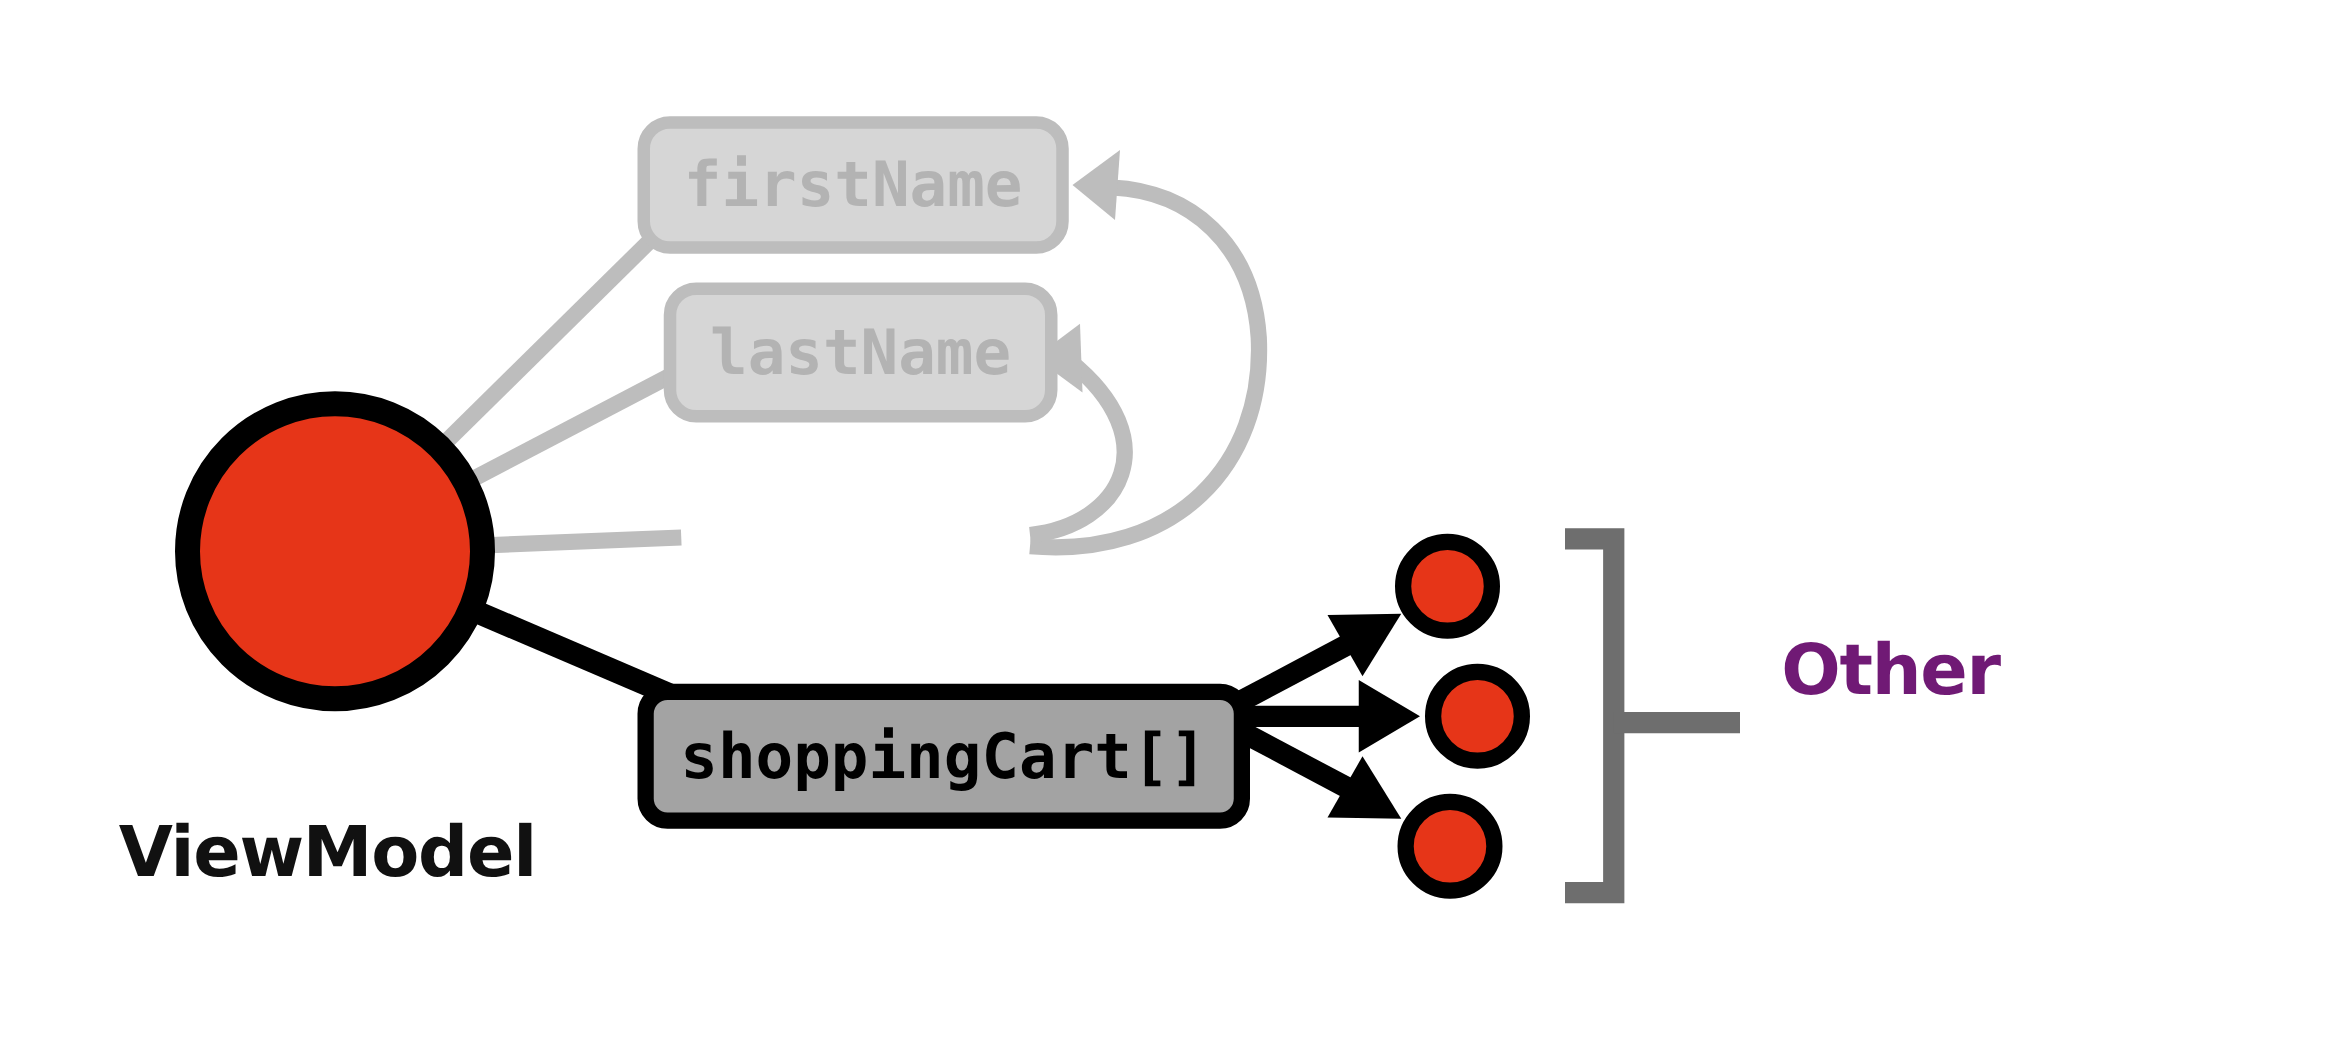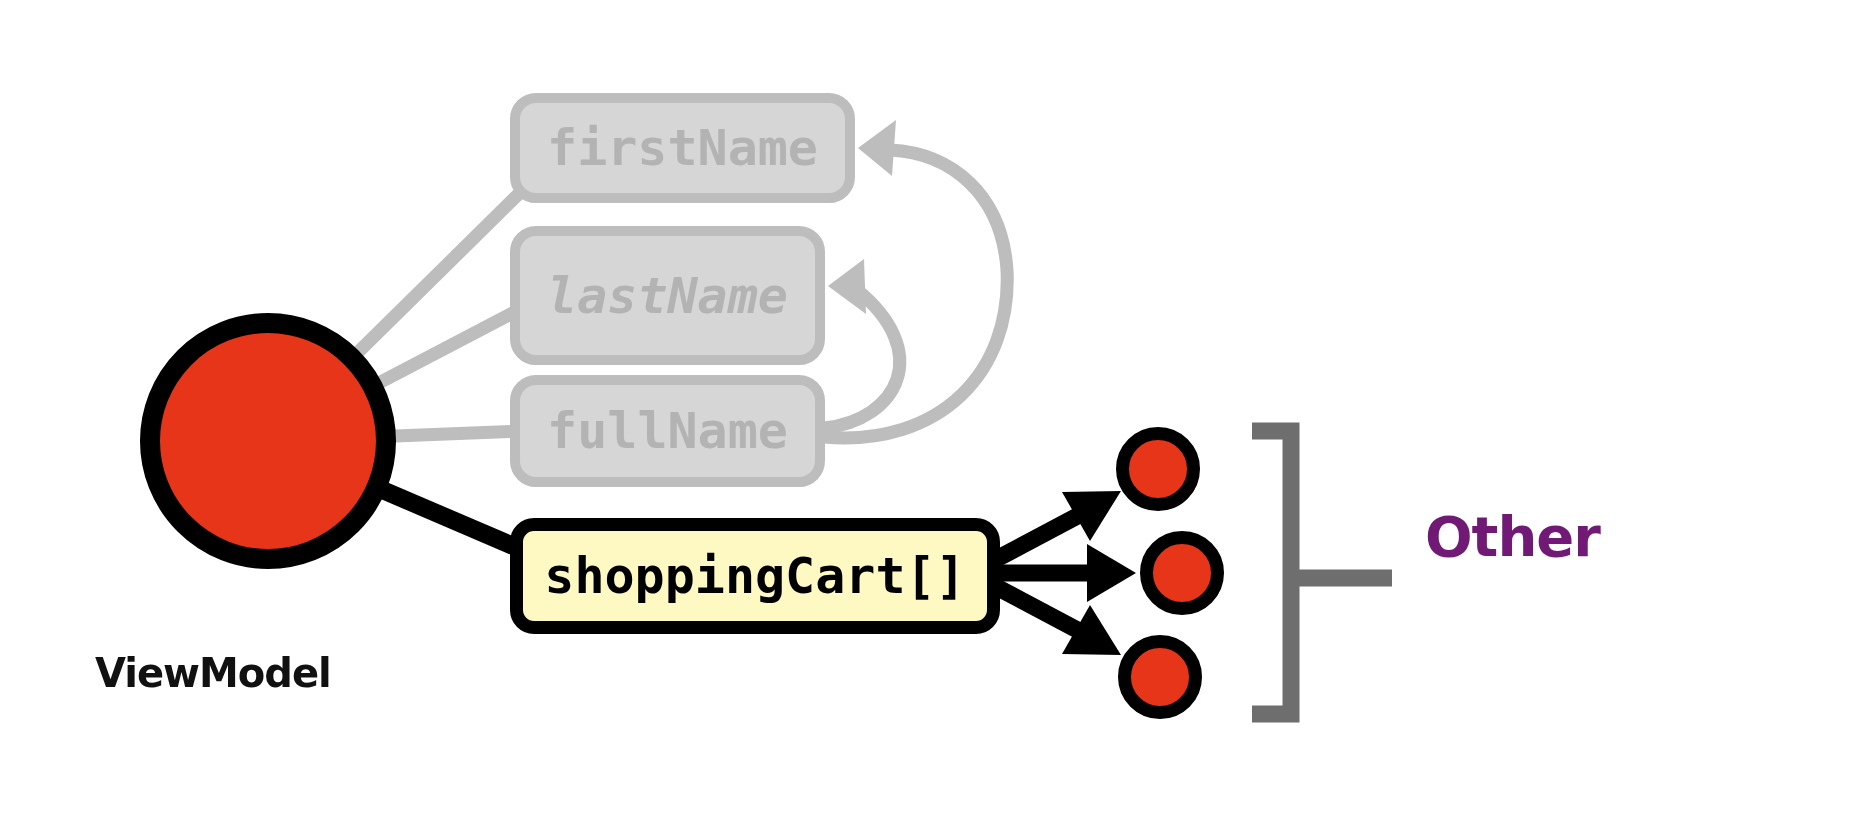--- a/index.html
+++ b/index.html
@@ -15,45 +15,45 @@
     position:absolute;box-sizing:border-box;
     display:flex;align-items:center;justify-content:center;
     font-family:"DejaVu Sans Mono","Liberation Mono",monospace;font-weight:bold;
     white-space:nowrap;
   }
   .prop.inactive{
     background:#D6D6D6;border:10px solid #BDBDBD;border-radius:26px;
     color:#B3B3B3;font-size:50px;
   }
   .prop.active{
-    background:#fef9c3;border:13px solid #000000;border-radius:24px;
-    color:#000000;font-size:50px;
+    background:#a3a3a3;border:13px solid #000000;border-radius:24px;
+    color:#000000;font-size:50px;margin-top:29px;
   }
   .prop-firstname{left:510px;top:93px;width:345px;height:110px;}
-  .prop-lastname{left:510px;top:226px;width:315px;height:139px;font-style:italic;}
+  .prop-lastname{left:531px;top:226px;width:315px;height:112px;}
   .prop-fullname{left:510px;top:375px;width:315px;height:112px;}
   .prop-shoppingcart{left:510px;top:518px;width:490px;height:116px;}
 
   
   .big-node{
     position:absolute;left:140px;top:313px;width:256px;height:256px;
     box-sizing:border-box;background:#E63518;border:20px solid #000;border-radius:50%;
   }
   .small-node{
     position:absolute;width:84px;height:84px;box-sizing:border-box;
     background:#E63518;border:13px solid #000;border-radius:50%;
   }
   .small-node.n1{left:1116px;top:427px;}
   .small-node.n2{left:1140px;top:531px;}
   .small-node.n3{left:1118px;top:635px;}
 
   
   .viewmodel-label{
     position:absolute;left:95px;top:650px;
-    font-size:40px;font-weight:bold;color:#111111;letter-spacing:-1px;
+    font-size:56px;font-weight:bold;color:#111111;letter-spacing:-1px;
   }
   .other-label{
     position:absolute;left:1425px;top:496px;
     font-size:56px;font-weight:bold;color:#701a75;line-height:82px;
     letter-spacing:-1px;
   }
 </style>
 </head>
 <body>
 
@@ -84,23 +84,20 @@
   </svg>
 
   <div class="big-node"></div>
 
   <div class="prop inactive prop-firstname">
     <span>firstName</span>
   </div>
   <div class="prop inactive prop-lastname">
     <span>lastName</span>
   </div>
-  <div class="prop inactive prop-fullname">
-    <span>fullName</span>
-  </div>
 
   <div class="prop active prop-shoppingcart">
     <span>shoppingCart[]</span>
   </div>
 
   <div class="small-node n1"></div>
   <div class="small-node n2"></div>
   <div class="small-node n3"></div>
 
   <div class="viewmodel-label">ViewModel</div>

